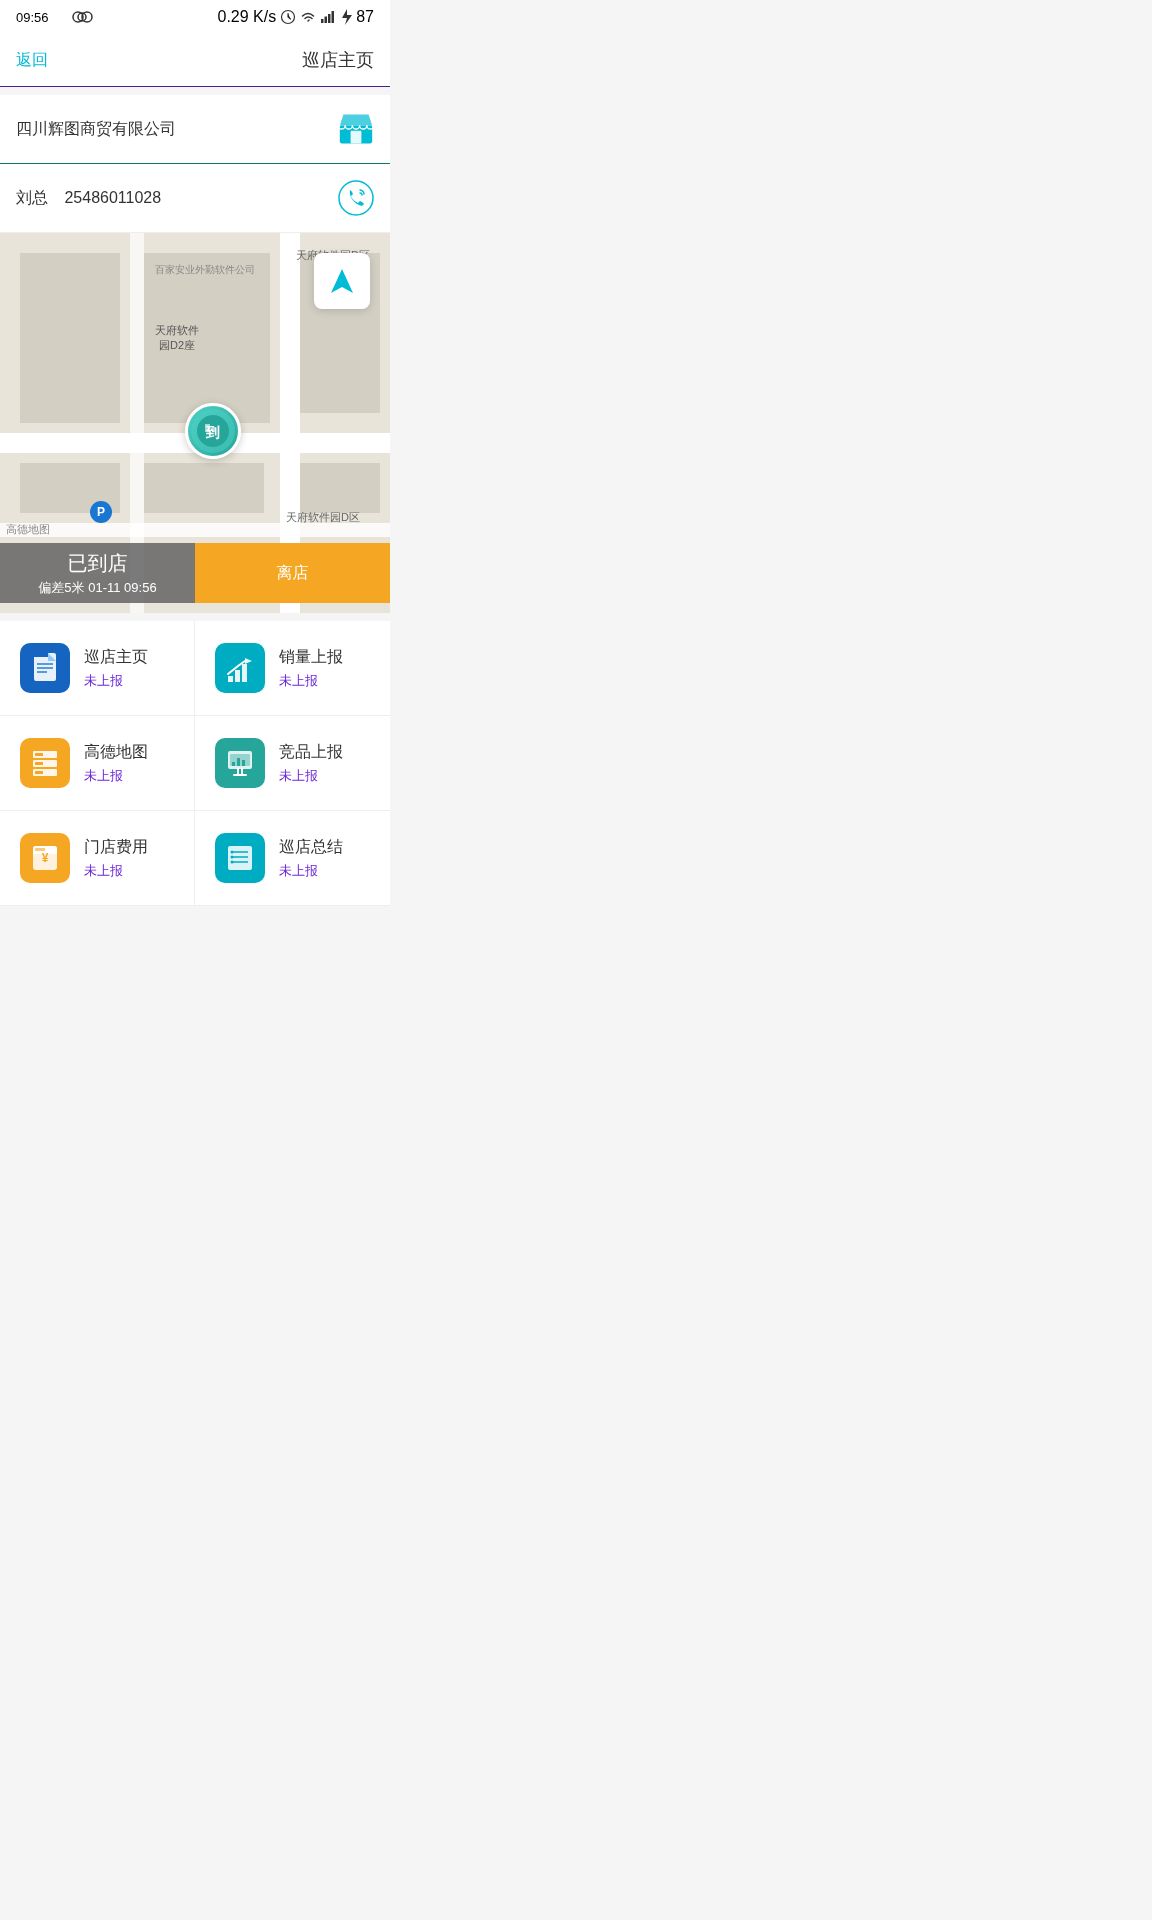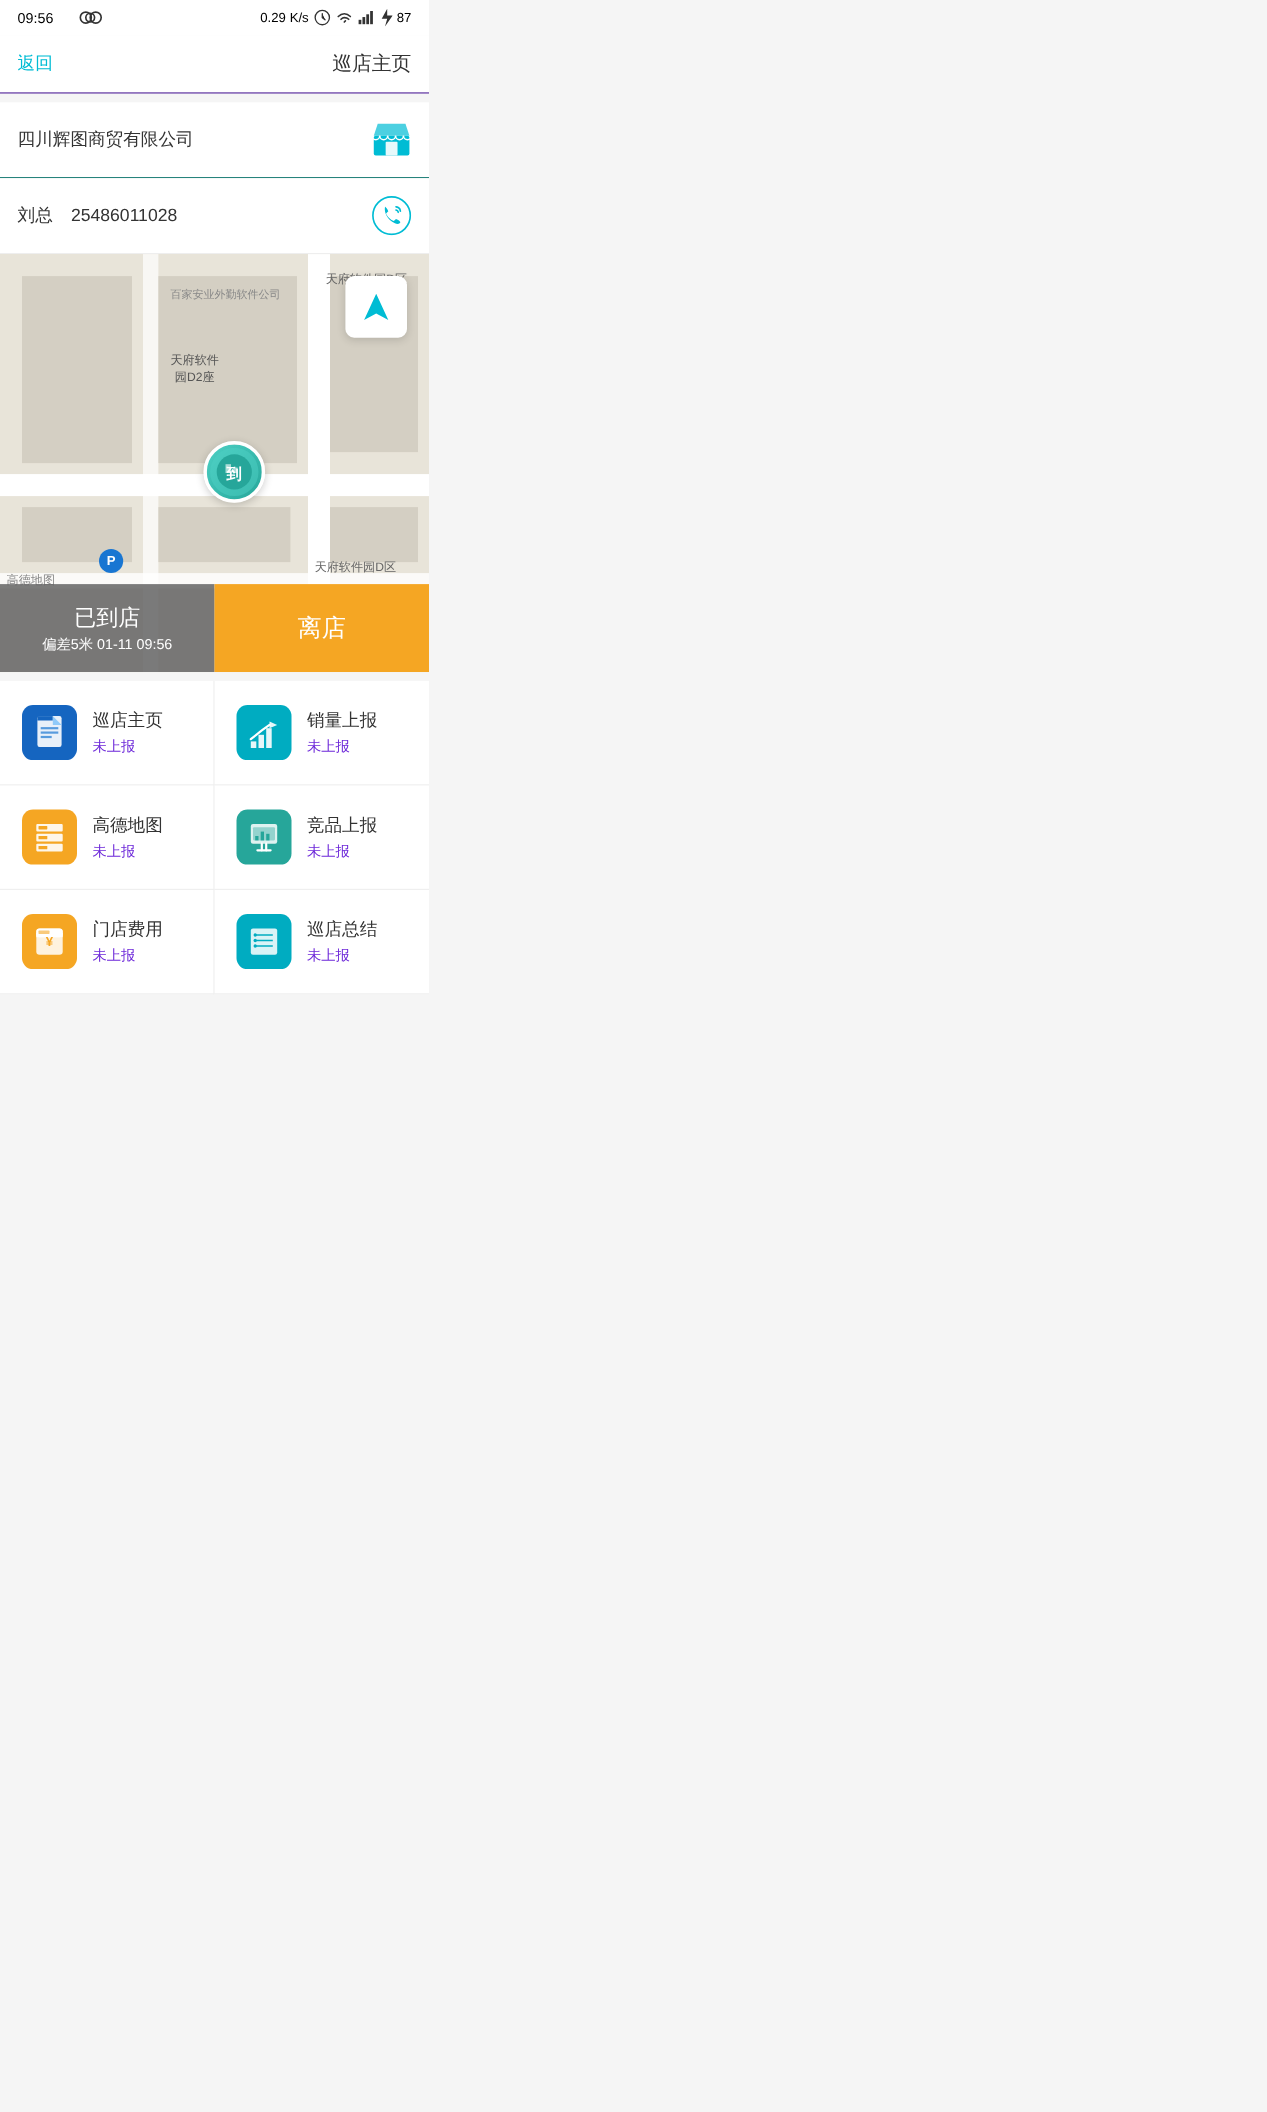--- a/index.html
+++ b/index.html
@@ -16,21 +16,21 @@
     .status-bar {
       display: flex;
       justify-content: space-between;
       align-items: center;
       padding: 8px 16px;
       background: #fff;
       font-size: 13px;
       font-weight: 500;
     }
     .status-left { display: flex; align-items: center; gap: 22px; }
-    .status-right { display: flex; align-items: center; gap: 4px; font-size: 12px; }
+    .status-right { display: flex; align-items: center; gap: 4px; font-size: 16px; }
 
     
     .header {
       display: flex;
       align-items: center;
       justify-content: flex-end;
       padding: 14px 16px;
       background: #fff;
       position: relative;
       border-bottom: 1px solid #4c1d95;
@@ -155,25 +155,25 @@
       align-items: center;
       justify-content: center;
       color: #fff;
       font-size: 12px;
       font-weight: bold;
     }
 
     
     .map-bottom-actions {
       position: absolute;
-      bottom: 0;
+      bottom: 10px;
       left: 0;
       right: 0;
       display: flex;
-      height: 80px;
+      height: 60px;
     }
     .arrived-btn {
       flex: 1;
       background: rgba(100,100,100,0.85);
       display: flex;
       flex-direction: column;
       align-items: center;
       justify-content: center;
       color: #fff;
       cursor: pointer;
@@ -186,21 +186,21 @@
       font-size: 13px;
       margin-top: 2px;
     }
     .leave-btn {
       flex: 1;
       background: #f5a623;
       display: flex;
       align-items: center;
       justify-content: center;
       color: #fff;
-      font-size: 22px;
+      font-size: 16px;
       font-weight: 500;
       cursor: pointer;
     }
 
     
     .map-watermark {
       position: absolute;
       bottom: 76px;
       left: 6px;
       font-size: 11px;

